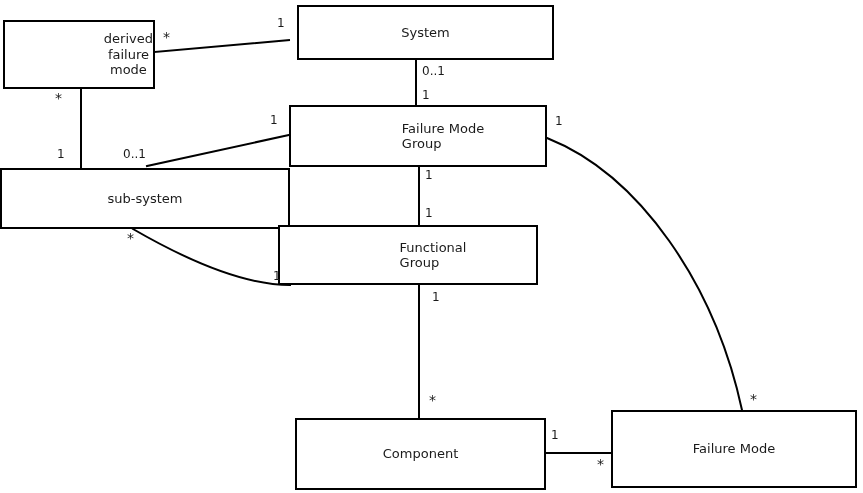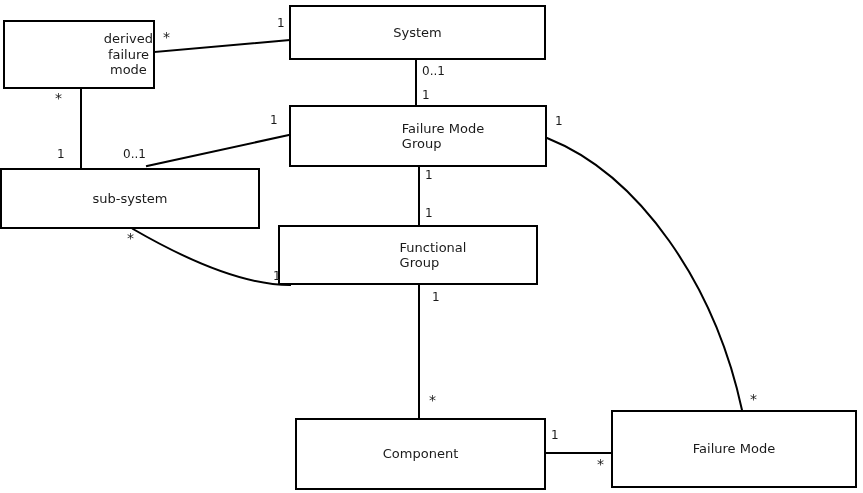--- a/index.html
+++ b/index.html
@@ -87,30 +87,30 @@
         <path d="M 546 453 L 611 453"></path>
       </g>
   </svg>
 
   <div class="uml-box label-offset" style="left:3px;  top:20px;  width:152px; height:69px;">
     <span class="box-label">derived
 failure
 mode</span>
   </div>
 
-  <div class="uml-box" style="left:289px; top:5px;   width:257px; height:55px;">
+  <div class="uml-box" style="left:297px; top:5px;   width:257px; height:55px;">
     <span class="box-label">System</span>
   </div>
 
   <div class="uml-box label-offset-sm label-left-align" style="left:289px; top:105px; width:258px; height:62px;">
     <span class="box-label">Failure Mode
 Group</span>
   </div>
 
-  <div class="uml-box" style="left:0px;   top:168px; width:260px; height:61px;">
+  <div class="uml-box" style="left:0px;   top:168px; width:290px; height:61px;">
     <span class="box-label">sub-system</span>
   </div>
 
   <div class="uml-box label-offset-sm label-left-align" style="left:278px; top:225px; width:260px; height:60px;">
     <span class="box-label">Functional
 Group</span>
   </div>
 
   <div class="uml-box" style="left:295px; top:418px; width:251px; height:72px;justify-content:center;">
     <span class="box-label">Component</span>

